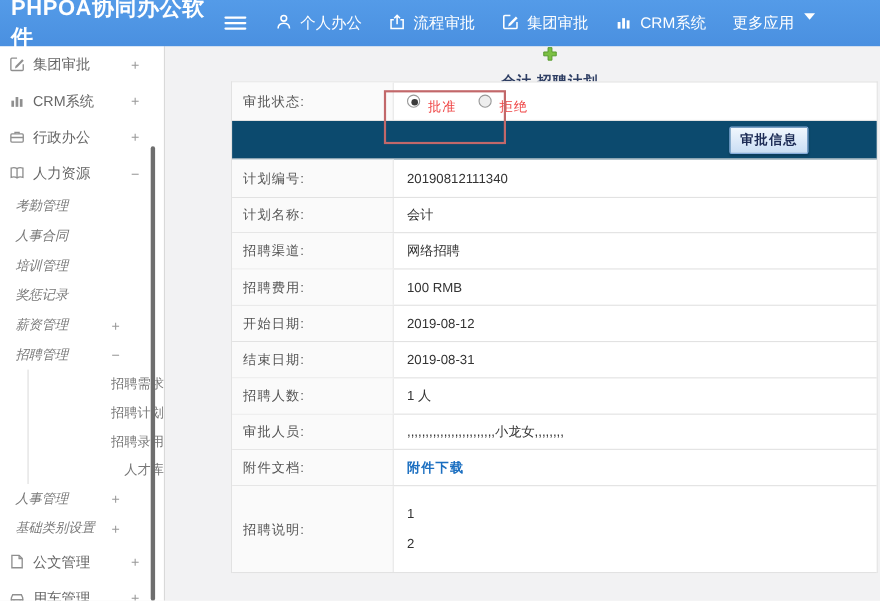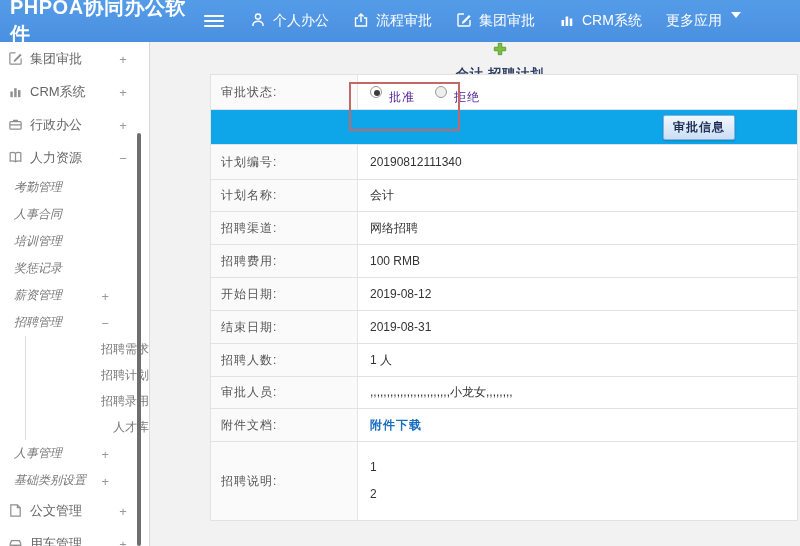--- a/index.html
+++ b/index.html
@@ -49,32 +49,32 @@
   .plus-icon { display:inline-flex; width:14px; height:14px; }
 
   
   .form-table { position:absolute; left:60px; top:32px; width:588px;
                 background:#fff; border:1px solid #e2e2e2; border-bottom:none; }
   .trow { display:flex; border-bottom:1px solid #e2e2e2; }
   .tlabel { width:147px; background:#fafafa; border-right:1px solid #e6e6e6;
             display:flex; align-items:center; padding-left:10px;
             font-size:12px; color:#555; letter-spacing:1px; }
   .tvalue { flex:1; display:flex; align-items:center; padding-left:12px; font-size:12px; color:#333; }
-  .btn-row { background:#0ea5e9; display:flex; align-items:center;
+  .btn-row { background:#0c4a6e; display:flex; align-items:center;
              justify-content:flex-end; padding-right:62px; }
   .approve-btn { font-size:12px; font-weight:bold; color:#1d2c55; letter-spacing:1px;
                  background:linear-gradient(#f1f7fd,#cadef4); border:1px solid #87aedd;
                  border-radius:2px; padding:3px 9px; cursor:pointer;
                  box-shadow:0 1px 2px rgba(0,0,0,.18); }
   .radio { position:relative; width:12px; height:12px; border-radius:50%;
            border:1px solid #999; background:#eee; display:inline-block; cursor:pointer; }
   .radio.checked { background:#fff; }
   .radio.checked::after { content:""; position:absolute; left:3px; top:3px;
                           width:6px; height:6px; border-radius:50%; background:#3b3b3b; }
-  .radio-label { margin:10px 20px 0 7px; font-size:12px; color:#4c1d95; letter-spacing:1px; }
+  .radio-label { margin:10px 20px 0 7px; font-size:12px; color:#ef4444; letter-spacing:1px; }
   .link { color:#1a6ec0; font-weight:bold; text-decoration:none; cursor:pointer; letter-spacing:1px; }
   .multiline { flex-direction:column; align-items:flex-start; justify-content:flex-start;
                padding-top:12px; line-height:27px; }
 
   .highlight-box { position:absolute; left:349px; top:82px; width:111px; height:49px;
                    border:2px solid #c2686a; z-index:20; pointer-events:none; }
 
   svg { display:block; width:100%; height:100%; }
 </style>
 </head>

